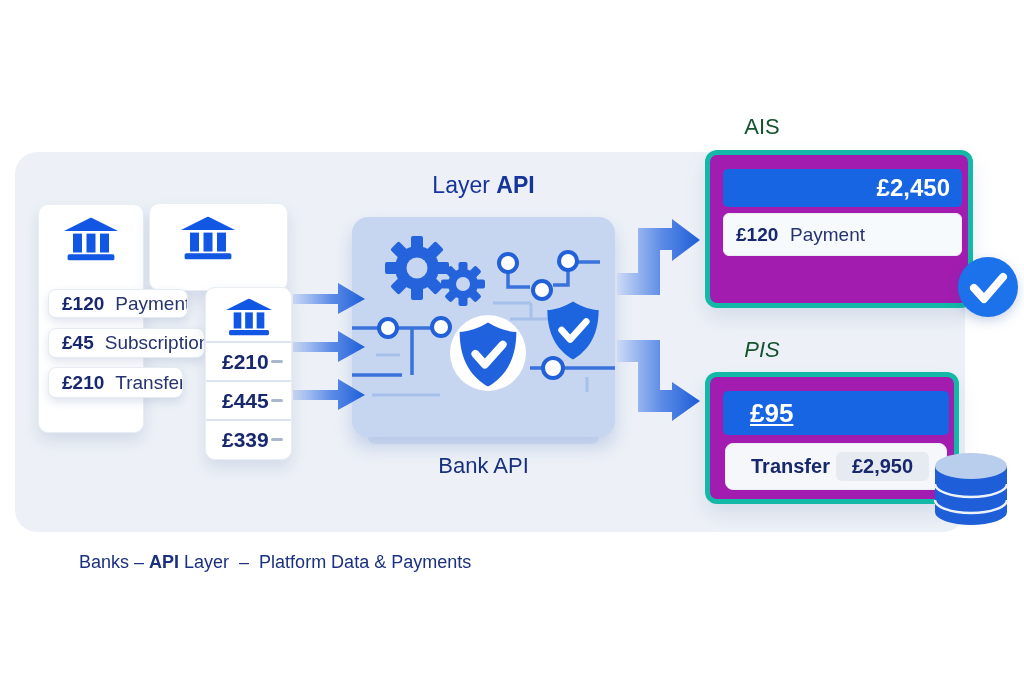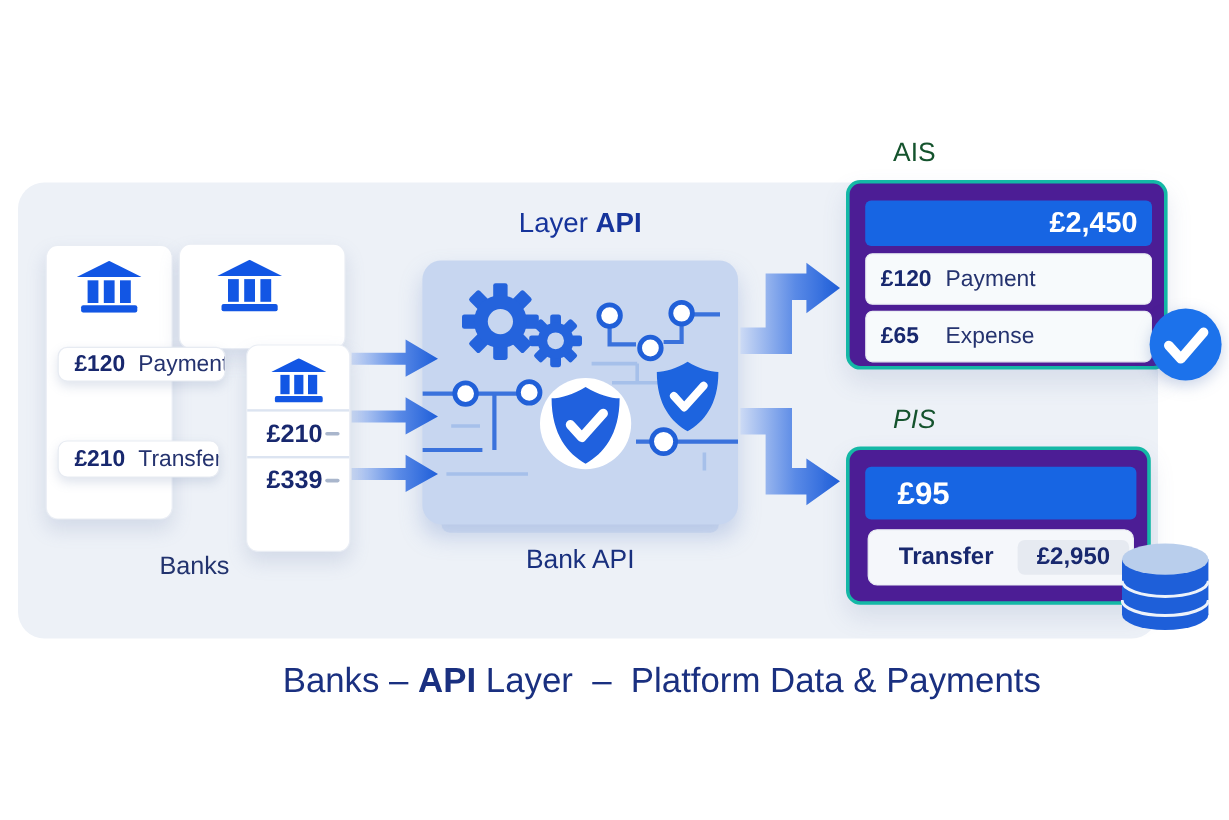--- a/index.html
+++ b/index.html
@@ -40,48 +40,48 @@
   .api-box { position:absolute; left:352px; top:217px; width:263px; height:220px;
              background:#C7D6F0; border-radius:16px; box-shadow:0 10px 18px rgba(120,150,205,.35); }
   .api-caption { position:absolute; left:352px; top:453px; width:263px; text-align:center;
                  font-size:22px; font-weight:500; color:#19307E; }
 
   
   .side-label { position:absolute; width:120px; text-align:center; font-size:22px;
                 font-weight:500; color:#14532d; }
   .ais-label { left:702px; top:114px; }
   .pis-label { left:702px; top:337px;font-style:italic; }
-  .rcard { position:absolute; background:#4c1d95; border:3px solid #14b8a6; border-radius:12px;
+  .rcard { position:absolute; background:#a21caf; border:5px solid #14b8a6; border-radius:12px;
            box-shadow:0 10px 20px rgba(90,110,160,.15); }
   .ais-card { left:705px; top:150px; width:268px; height:158px; }
   .pis-card { left:705px; top:372px; width:254px; height:132px; }
   .blue-bar { position:absolute; background:#1765E3; border-radius:5px; color:#fff; font-weight:bold; }
   .ais-head { left:13px; top:14px; width:239px; height:38px; font-size:24px; line-height:38px;
               text-align:right; padding-right:12px; }
   .pis-head { left:13px; top:14px; width:226px; height:44px; font-size:26px; line-height:44px;
-              padding-left:27px; }
+              padding-left:27px;text-decoration:underline; }
   .ais-row { position:absolute; left:13px; width:239px; height:43px; background:#F7FAFC;
              border:1.5px solid #E9EDF3; border-radius:6px; display:flex; align-items:center;
              padding-left:12px; }
   .ais-row-1 { top:58px; } .ais-row-2 { top:106px; }
   .ais-row b { font-size:19px; color:#18286E; min-width:54px; display:inline-block; }
   .ais-row span { font-size:19px; color:#25336F; }
   .pis-row { position:absolute; left:15px; top:66px; width:222px; height:47px; background:#F5F7FB;
              border:1.5px solid #EAEDF3; border-radius:8px; display:flex; align-items:center; }
   .pis-row b { font-size:20px; color:#18286E; margin-left:25px; }
-  .amount-chip { margin-left:auto; margin-right:3px; width:93px; height:29px; background:#E6EAF1;
+  .amount-chip { margin-left:auto; margin-right:17px; width:93px; height:29px; background:#E6EAF1;
                  border-radius:6px; font-size:20px; font-weight:bold; color:#18286E;
                  display:flex; align-items:center; justify-content:center; }
   .badge { position:absolute; left:956px; top:255px; width:64px; height:64px; z-index:4;
            filter:drop-shadow(0 4px 6px rgba(40,80,160,.25)); }
   .db { position:absolute; left:934px; top:442px; width:74px; height:90px; z-index:4; }
 
   
-  .footer { position:absolute; left:79px; top:552px; width:945px; text-align:center;
-            font-size:29px; color:#1A3080; }
+  .footer { position:absolute; left:79px; top:552px; width:945px; text-align:left;
+            font-size:18px; color:#1A3080; }
   .footer span { white-space:pre-wrap; }
   .footer b { font-weight:800; }
 
   .arrows { position:absolute; left:0; top:0; width:1024px; height:683px; pointer-events:none; }
 </style>
 </head>
 <body>
 
 <div class="stage">
 
@@ -112,42 +112,49 @@
   <div class="card card-b">
     <svg class="bank-ic" style="left:31px;top:12px" width="54" height="44" viewBox="0 0 60 48" fill="#1256E4">
         <use href="#bank"></use>
       </svg>
   </div>
 
   <div class="pill pill-1">
     <b>£120</b>
     <span>Payment</span>
   </div>
+  <div class="pill pill-2">
+    <b>£45</b>
+    <span>Subscription</span>
+  </div>
   <div class="pill pill-3">
     <b>£210</b>
     <span>Transfer</span>
   </div>
 
   <div class="card card-c">
     <div class="ic-wrap">
       <svg width="46" height="38" viewBox="0 0 60 48" fill="#1256E4">
           <use href="#bank"></use>
         </svg>
     </div>
     <div class="mini-row">
       <b>£210</b>
       <i class="mini-dash"></i>
     </div>
     <div class="mini-row">
+      <b>£445</b>
+      <i class="mini-dash"></i>
+    </div>
+    <div class="mini-row">
       <b>£339</b>
       <i class="mini-dash"></i>
     </div>
   </div>
 
-  <div class="banks-label">Banks</div>
 
   <div class="api-title"><span>Layer </span><b>API</b></div>
 
   <div class="api-shadow"></div>
 
   <div class="api-box">
     <svg width="263" height="220" viewBox="0 0 263 220">
 
       <g transform="translate(65,51)" fill="#2463DC">
         <g>
@@ -227,24 +234,20 @@
     <polygon points="617,340 660,340 660,390 672,390 672,382 700,401 672,421 672,412 638,412 638,362 617,362" fill="url(#agrad)"></polygon>
   </svg>
 
   <div class="side-label ais-label">AIS</div>
   <div class="rcard ais-card">
     <div class="blue-bar ais-head">£2,450</div>
     <div class="ais-row ais-row-1">
       <b>£120</b>
       <span>Payment</span>
     </div>
-    <div class="ais-row ais-row-2">
-      <b>£65</b>
-      <span>Expense</span>
-    </div>
   </div>
   <svg class="badge" viewBox="0 0 64 64">
     <circle cx="32" cy="32" r="30" fill="#1C72EB"></circle>
     <path d="M18,33 L28,44 L47,22" stroke="#fff" stroke-width="8" fill="none" stroke-linecap="round" stroke-linejoin="round"></path>
   </svg>
 
   <div class="side-label pis-label">PIS</div>
   <div class="rcard pis-card">
     <div class="blue-bar pis-head">£95</div>
     <div class="pis-row">

